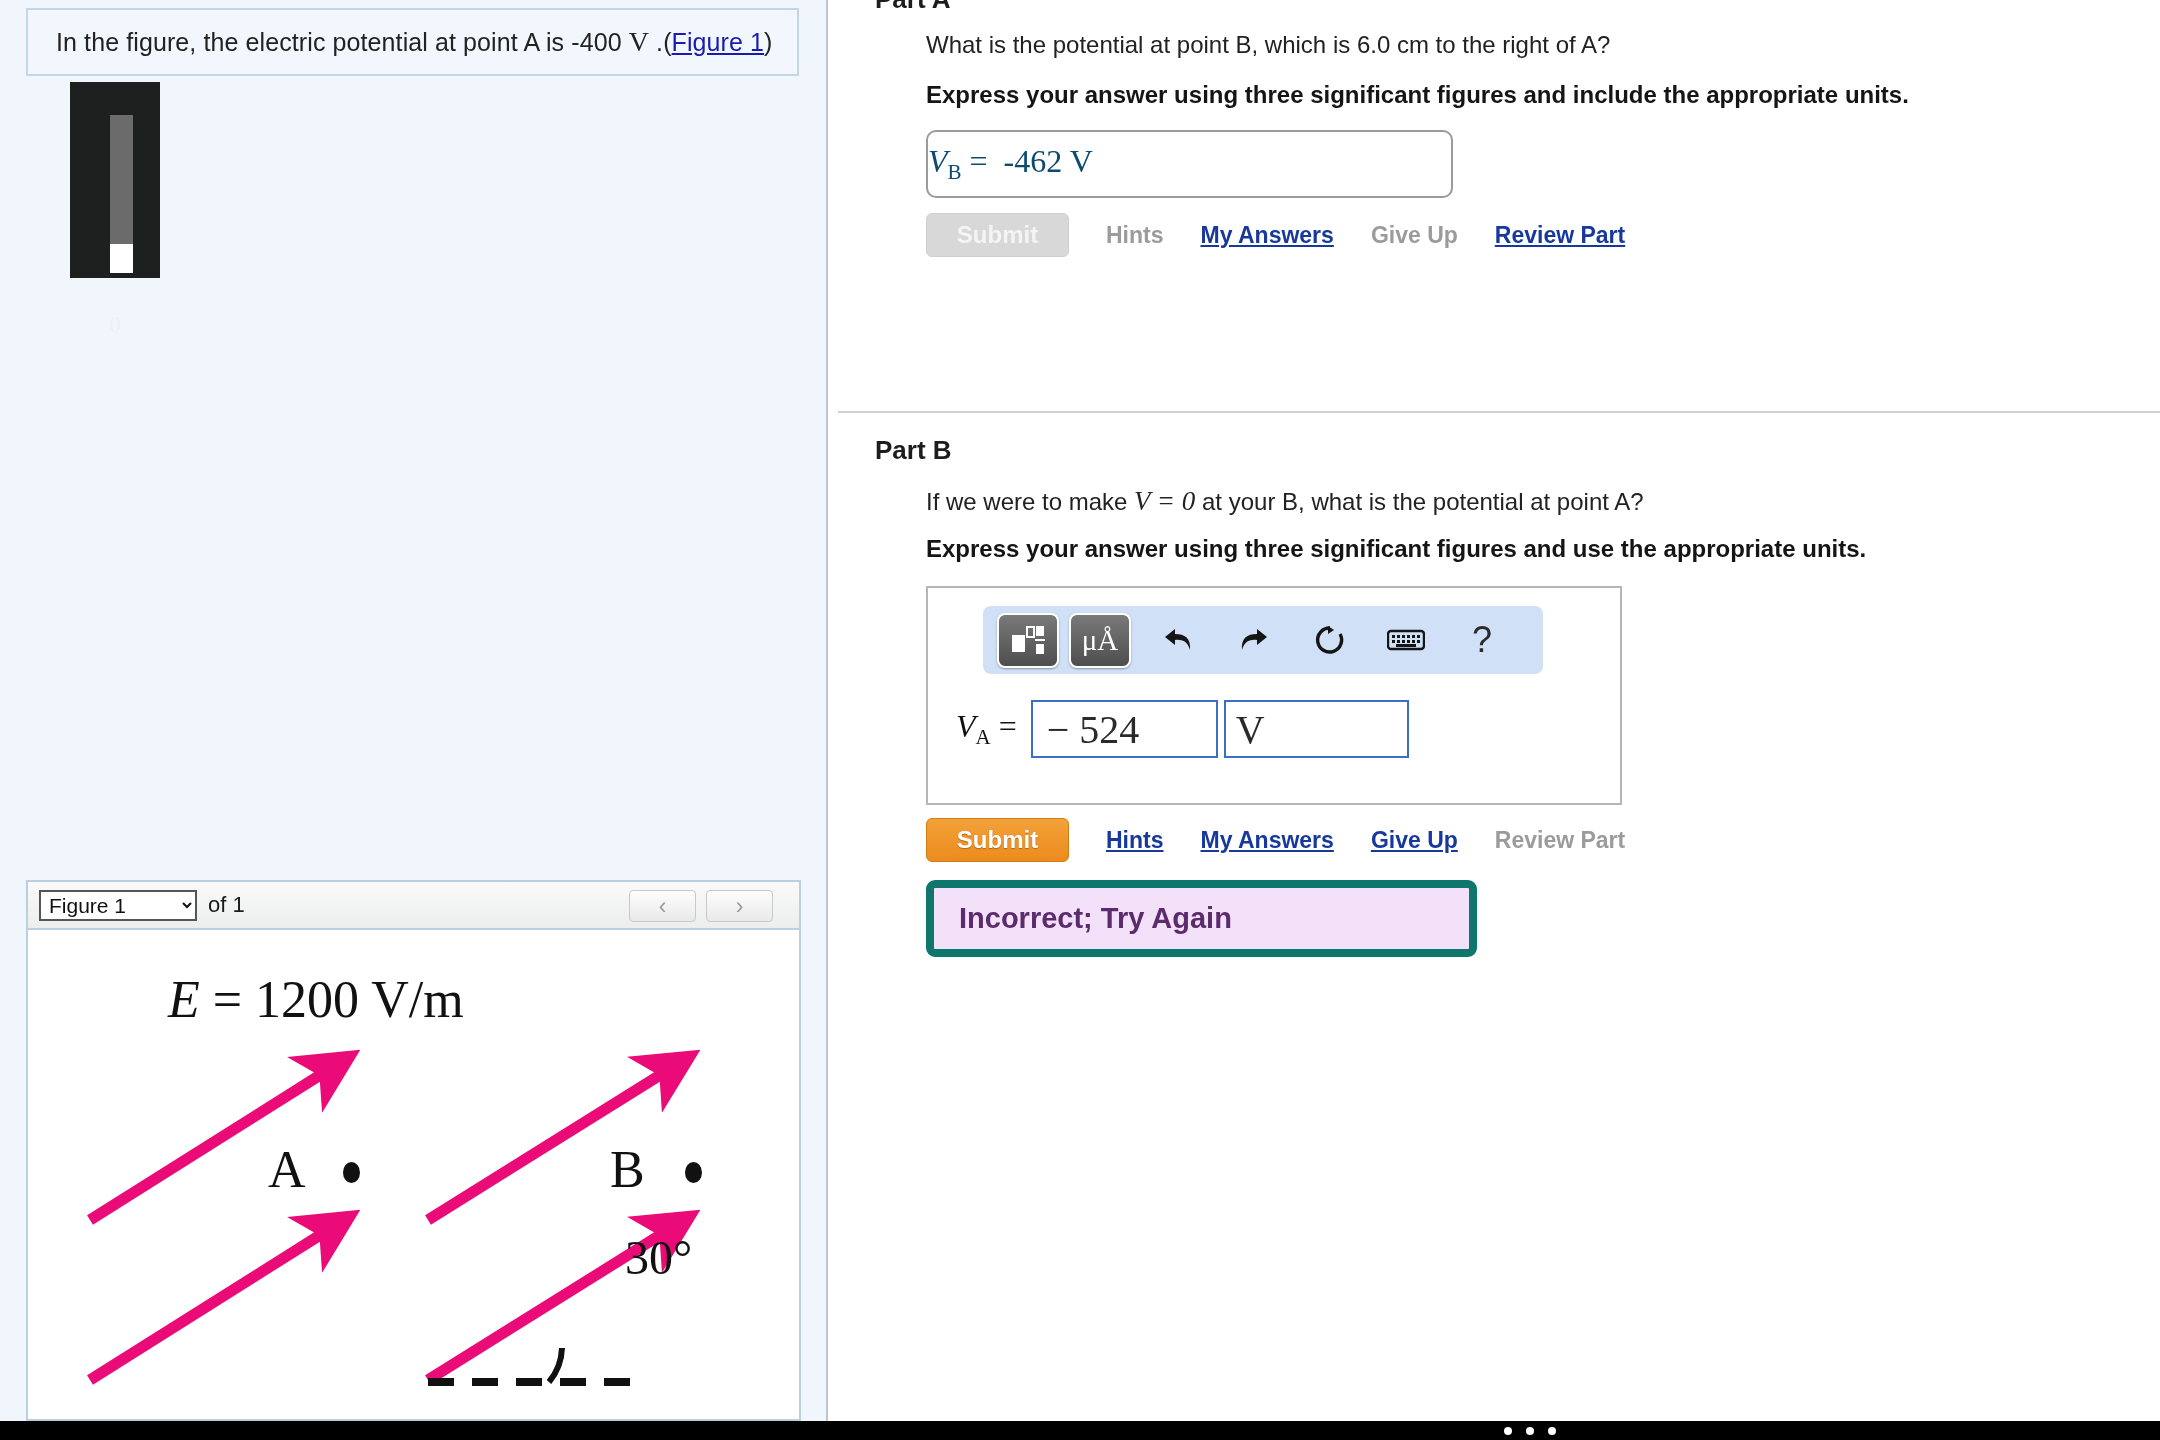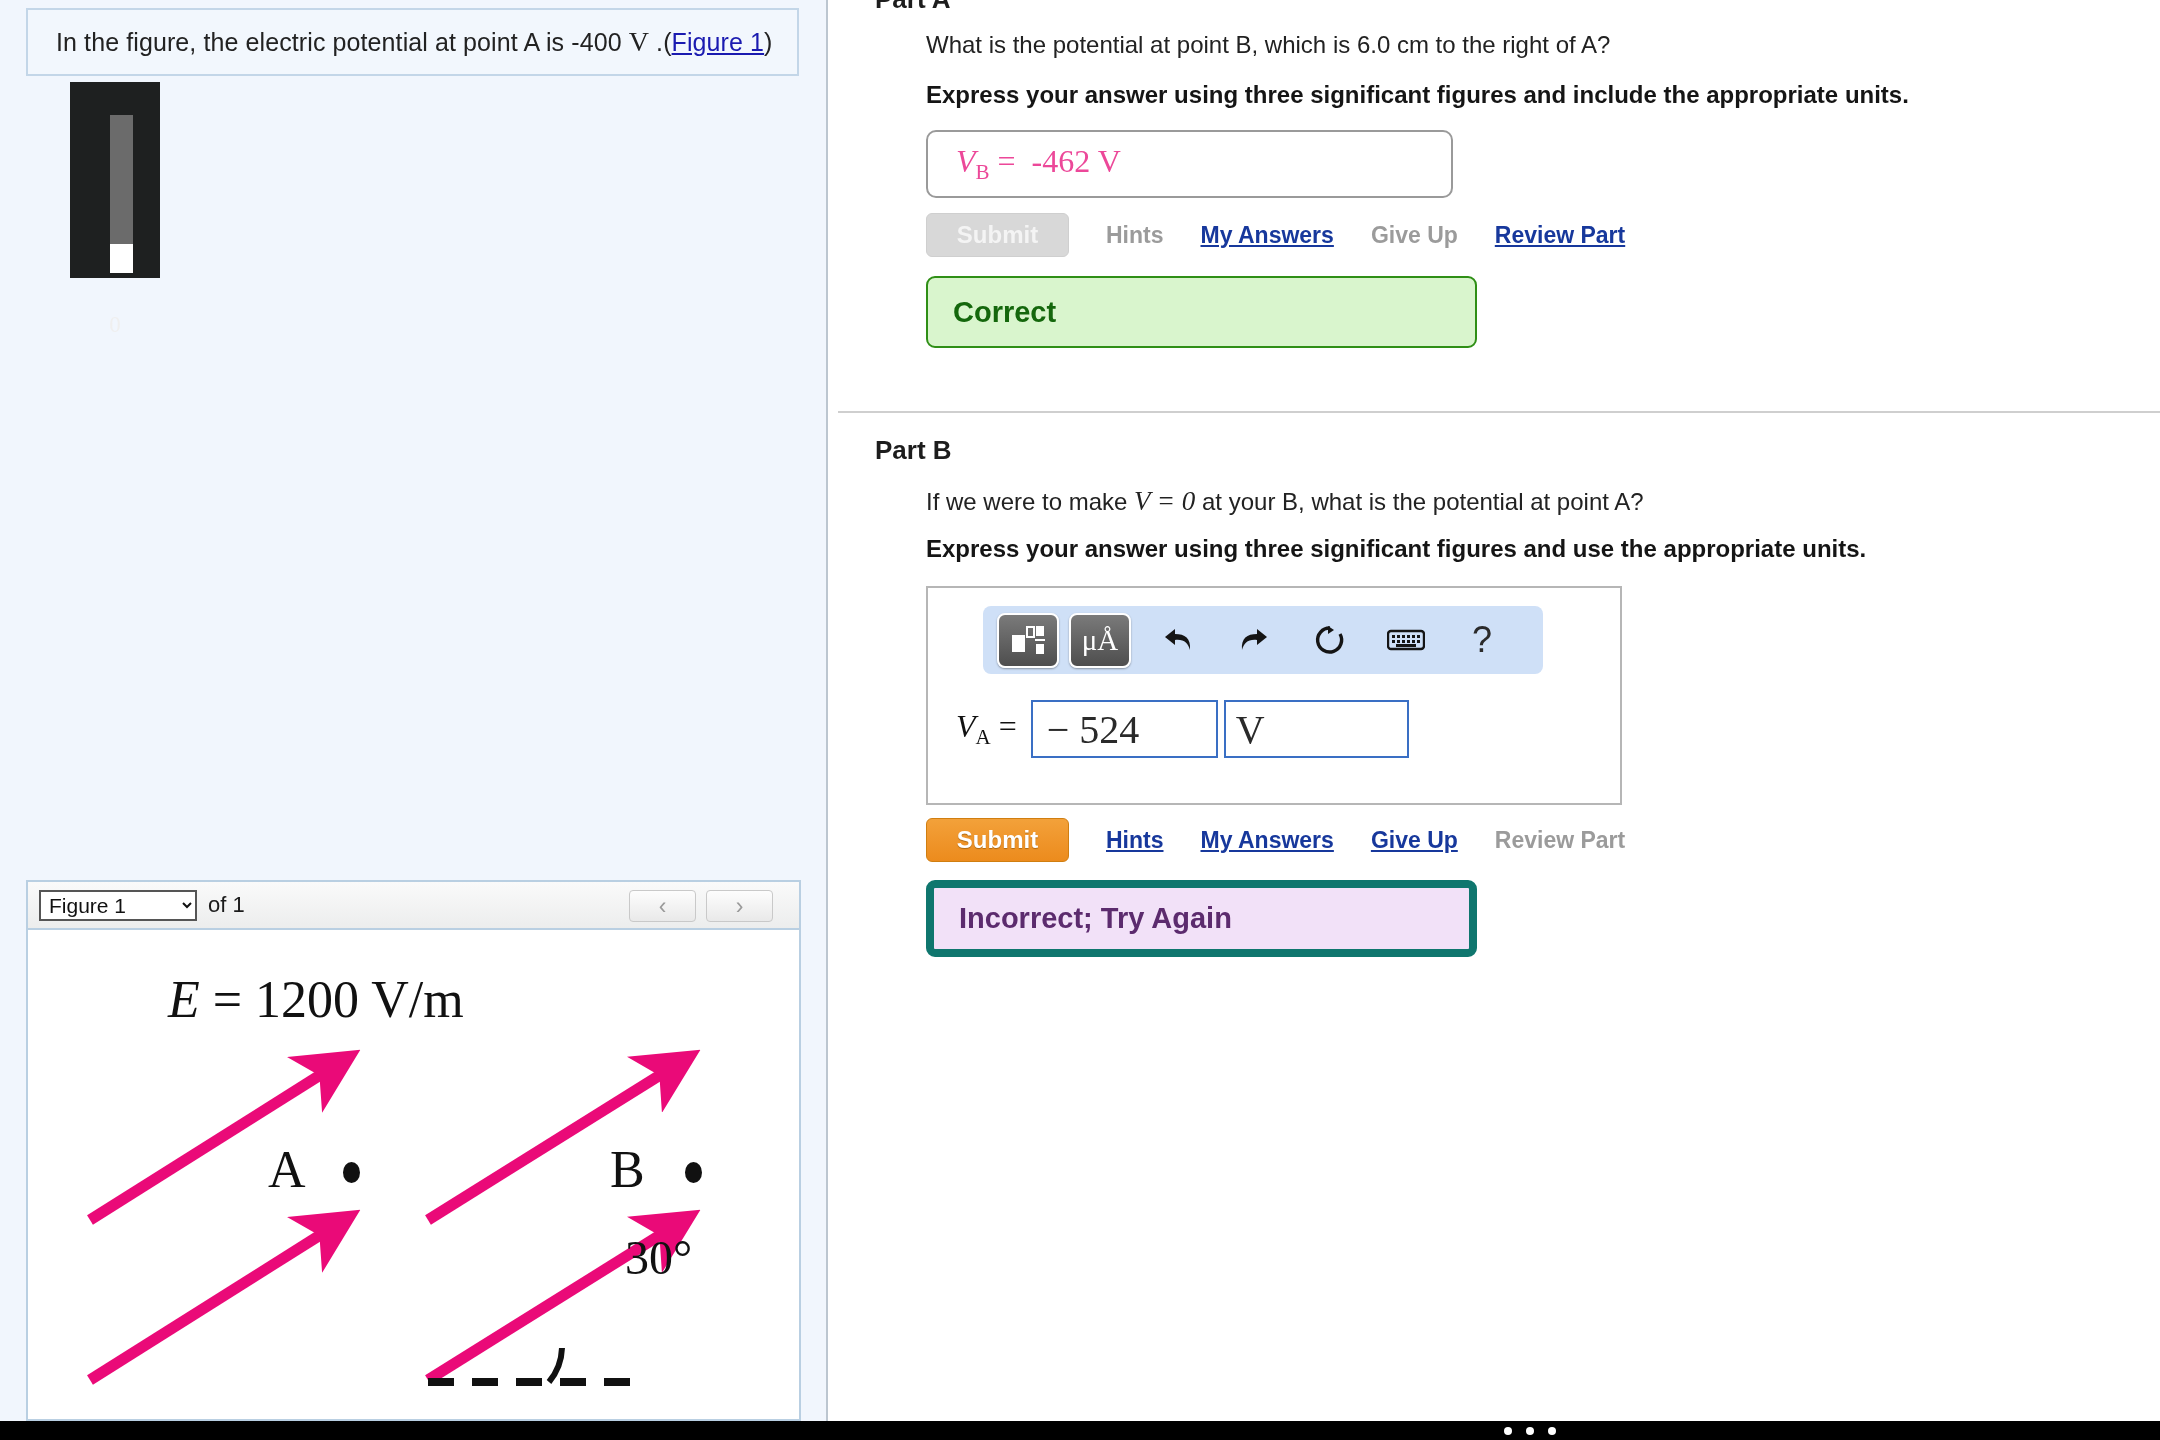--- a/index.html
+++ b/index.html
@@ -145,23 +145,22 @@
   #parta-instruction { position: absolute; left: 98px; top: 81px; }
 
   #parta-answerbox {
     position: absolute; left: 98px; top: 130px;
     width: 527px; height: 68px;
     border: 2px solid #9a9a9a; border-radius: 10px;
     background: #fff;
     display: flex; align-items: center;
   }
   #parta-answer-inner {
-    padding-left: 28px;
-    font-family: "Liberation Serif", serif;
-    font-size: 32px; color: #ec4899;
+    font-family: "Liberation Serif", serif;
+    font-size: 32px; color: #0c4a6e;
   }
   sub.sm { font-size: 21px; }
 
   .actionrow { position: absolute; display: flex; align-items: center; }
   #parta-actions { left: 98px; top: 213px; }
   #partb-actions { left: 98px; top: 818px; }
 
   .btn-submit-disabled {
     width: 143px; height: 44px;
     background: #d8d8d8;
@@ -362,23 +361,20 @@
     </div>
 
     <div class="actionrow" id="parta-actions">
       <div class="btn-submit-disabled">Submit</div>
       <a class="lnk lnk-muted" href="#">Hints</a>
       <a class="lnk lnk-active" href="#">My Answers</a>
       <a class="lnk lnk-muted" href="#">Give Up</a>
       <a class="lnk lnk-active" href="#">Review Part</a>
     </div>
 
-    <div id="parta-correct">
-      <span>Correct</span>
-    </div>
 
     <div id="section-rule"></div>
 
     <div class="part-heading" id="partb-heading">Part B</div>
     <div class="q-text" id="partb-question">
       <span>If we were to make</span>
       <span class="mathserif-i" style="font-size:27px">V = 0</span>
       <span>at your B, what is the potential at point A?</span>
     </div>
     <div class="q-bold" id="partb-instruction">Express your answer using three significant figures and use the appropriate units.</div>

